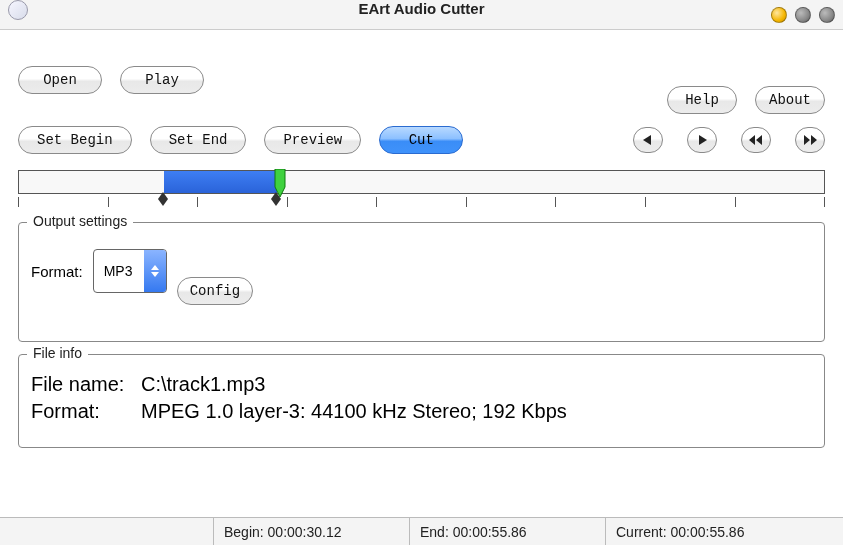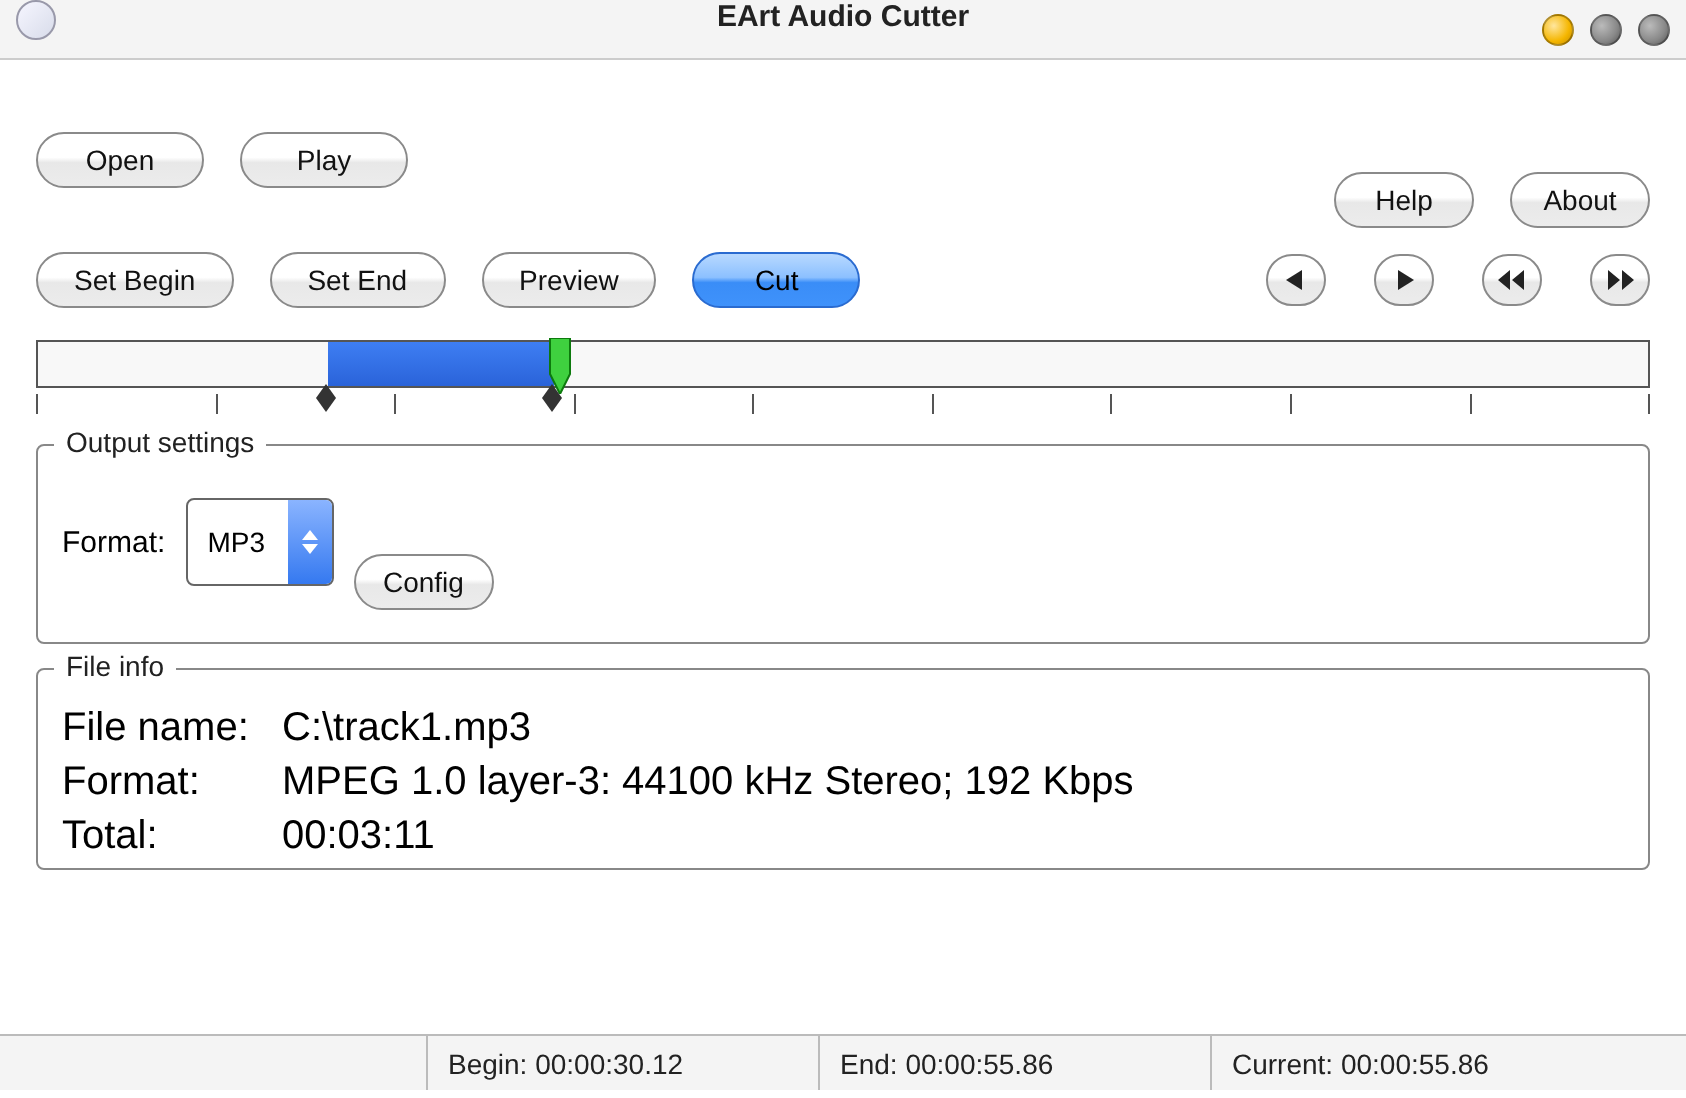--- a/index.html
+++ b/index.html
@@ -62,21 +62,21 @@
   .row.gap > *:last-child { margin-right: 0; }
 
   .btn {
     height: 28px;
     min-width: 84px;
     padding: 0 18px;
     border: 1px solid #8a8a8a;
     border-radius: 14px;
     background: linear-gradient(#ffffff, #ffffff 45%, #e8e8e8 55%, #ececec);
     font-size: 14px;
-    font-family: Liberation Sans, sans-serif;
+    font-family: Liberation Mono, monospace;
     cursor: pointer;
     display: inline-flex;
     align-items: center;
     justify-content: center;
     color: #111;
   }
   .btn.small { min-width: 70px; padding: 0 12px; margin-top: 40px; }
   .btn.primary {
     background: linear-gradient(#b8d9ff, #8cc0ff 45%, #3a8df7 55%, #3f92fb);
     border-color: #2a6bd0;
@@ -143,21 +143,21 @@
     width: 10px; height: 14px;
   }
   .begmark { left: calc(18% - 5px); }
   .endmark { left: calc(32% - 5px); }
 
   
   .groupbox {
     border: 1px solid #888;
     border-radius: 4px;
     margin: 12px 4px 8px 4px;
-    padding: 14px 12px 0 12px;
+    padding: 14px 12px 20px 12px;
     position: relative;
   }
   .groupbox > .legend {
     position: absolute;
     top: -10px;
     left: 8px;
     background: #fff;
     padding: 0 6px;
     font-size: 14px;
     color: #222;
@@ -333,24 +333,20 @@
     <div class="groupbox">
       <div class="legend">File info</div>
       <div class="inforow">
         <div class="k">File name:</div>
         <div>C:\track1.mp3</div>
       </div>
       <div class="inforow">
         <div class="k">Format:</div>
         <div>MPEG 1.0 layer-3: 44100 kHz Stereo;  192 Kbps</div>
       </div>
-      <div class="inforow">
-        <div class="k">Total:</div>
-        <div>00:03:11</div>
-      </div>
     </div>
 
   </div>
 
   <div class="statusbar">
     <div class="cell first"></div>
     <div class="cell mid">Begin: 00:00:30.12</div>
     <div class="cell mid">End: 00:00:55.86</div>
     <div class="cell last">Current: 00:00:55.86</div>
   </div>

